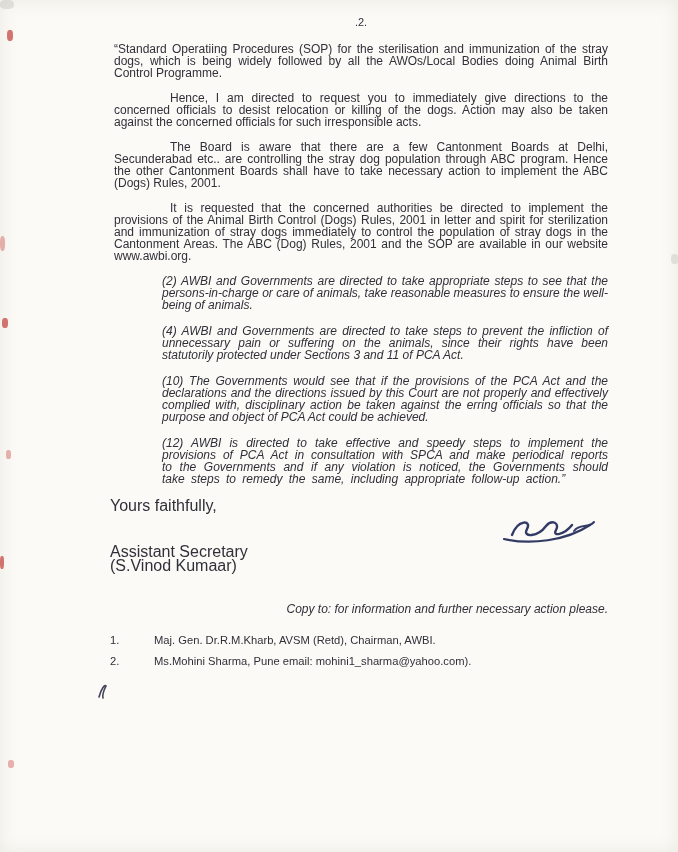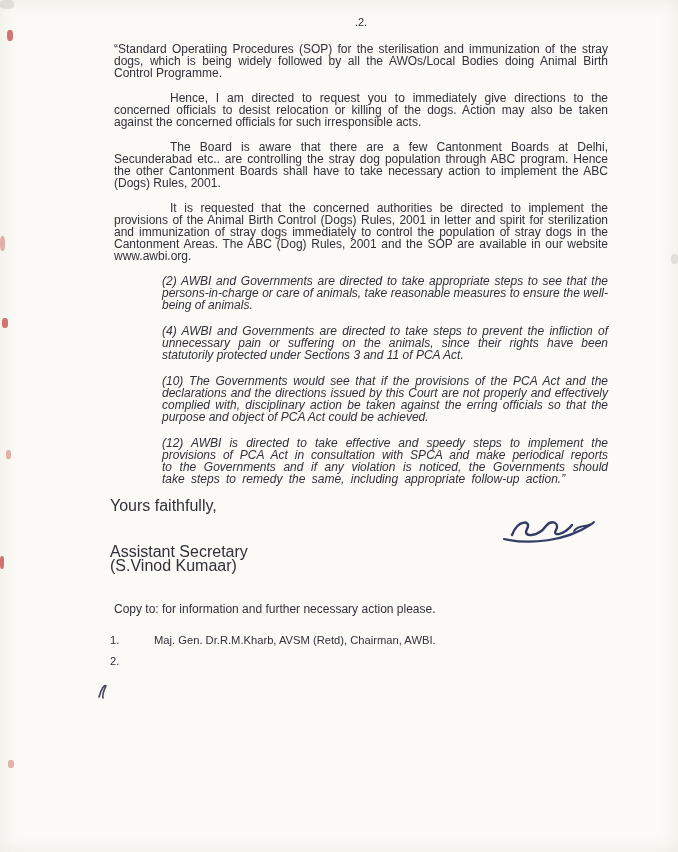--- a/index.html
+++ b/index.html
@@ -16,21 +16,21 @@
   .content{position:absolute;left:110px;right:66px;top:16px;}
   .page-number{text-align:center;font-size:11px;margin-bottom:15px;}
   p{margin:0 4px 13px;font-size:12px;line-height:12px;text-align:justify;}
   .indent{text-indent:56px;}
   .indent-lg{text-indent:84px;}
   .quote{font-style:italic;margin-left:52px;margin-bottom:14px;}
   .quote-wide{word-spacing:3px;font-style:italic;}
   .link{}
   .signoff{margin-top:6px;text-align:left;font-size:16px;line-height:14px;}
   .signature{display:block;margin:2px 14px 0 auto;}
-  .copyto{margin-top:30px;margin-bottom:18px;text-align:left;}
+  .copyto{margin-top:30px;margin-bottom:18px;text-align:right;font-style:italic;}
   .recipients{font-size:11.2px;line-height:14px;}
   .recipient{display:flex;margin-bottom:7px;}
   .recipient .num{width:44px;flex:0 0 44px;}
   .artifact{position:absolute;border-radius:40%;pointer-events:none;}
   .red{background:rgba(190,45,40,.65);}
   .red-soft{background:rgba(200,70,60,.4);}
   .smudge{background:rgba(130,125,115,.18);}
   .penmark{position:absolute;}
 </style>
 </head>
@@ -83,17 +83,18 @@
 
     <p class="copyto">Copy to: for information and further necessary action please.</p>
 
     <div class="recipients">
       <div class="recipient">
         <span class="num">1.</span>
         <span>Maj. Gen. Dr.R.M.Kharb, AVSM (Retd), Chairman, AWBI.</span>
       </div>
       <div class="recipient">
         <span class="num">2.</span>
+        <span><span>Ms.Mohini Sharma, Pune email: </span><span class="link">mohini1_sharma@yahoo.com</span><span>).</span></span>
       </div>
     </div>
 
   </div>
 </div>
 
 </body></html>

